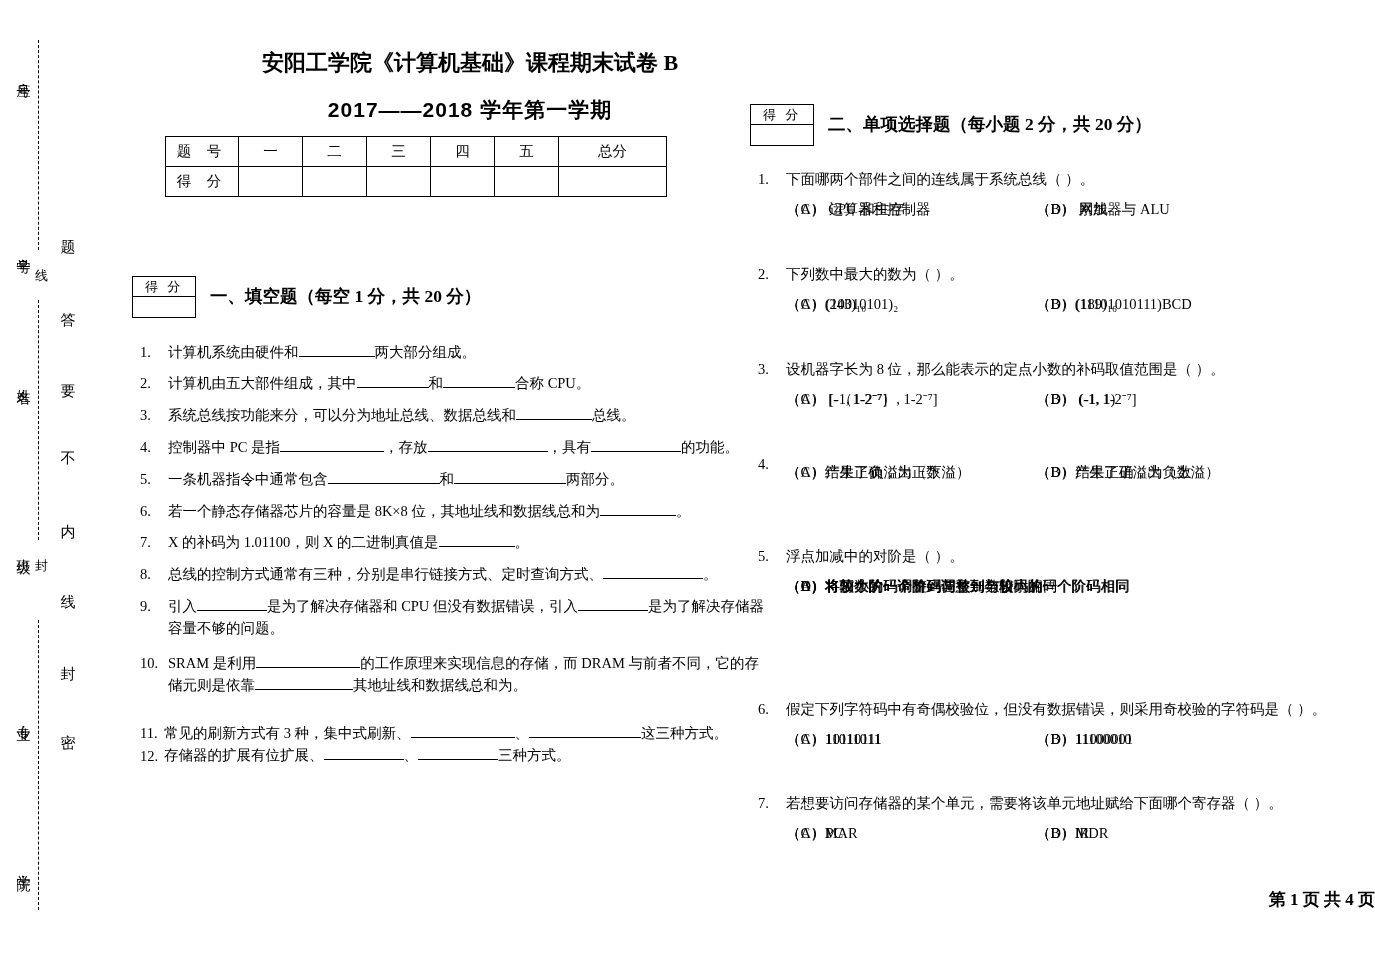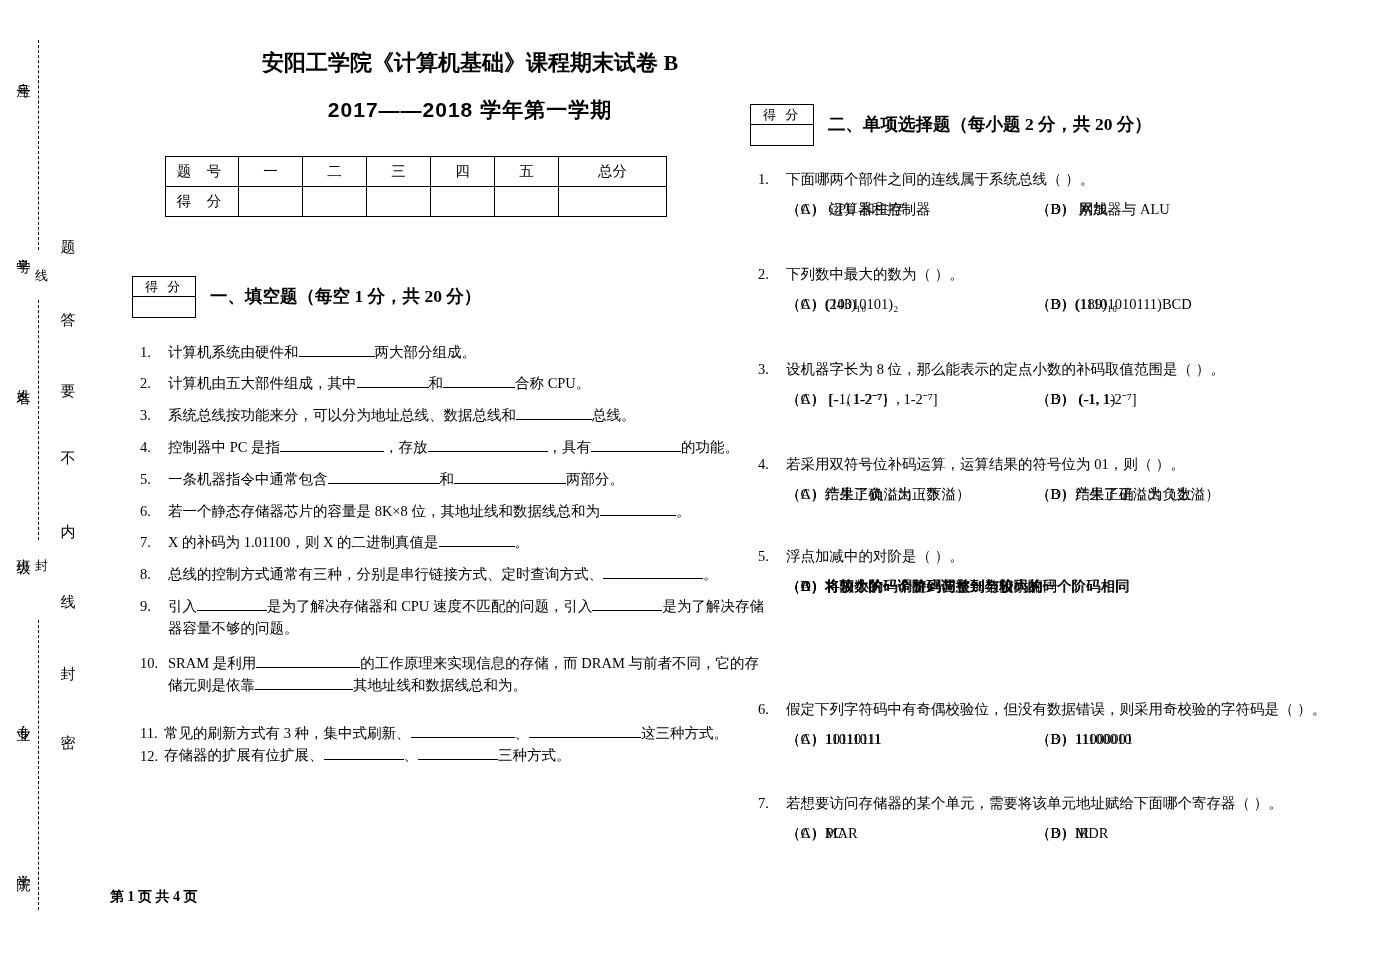--- a/index.html
+++ b/index.html
@@ -61,21 +61,21 @@
     font-size: 21px;
     font-weight: bold;
     font-family: "Liberation Sans", sans-serif;
     letter-spacing: 1px;
   }
 
   
   table.score-table {
     position: absolute;
     left: 55px;
-    top: 156px;
+    top: 136px;
     border-collapse: collapse;
   }
   table.score-table td {
     border: 1px solid #000;
     height: 27px;
     text-align: center;
     font-size: 14.5px;
     font-family: "Liberation Serif", serif;
   }
   table.score-table td.hdr { width: 70px; letter-spacing: 6px; }
@@ -134,22 +134,22 @@
     font-size: 14.5px;
     line-height: 24px;
   }
   .opt-a { position: absolute; left: 0; }
   .opt-b { position: absolute; left: 250px; }
   .footer {
     position: absolute;
     left: 0;
     top: 888px;
     width: 1265px;
-    text-align: left;
-    font-size: 14px;
+    text-align: right;
+    font-size: 17px;
     font-weight: bold;
     font-family: "Liberation Serif", serif;
   }
   .right-col { position: absolute; left: 640px; top: 0; width: 620px; }
 </style>
 </head>
 <body>
 
 <div class="left-strip">
   <div class="vtext" style="left:14px; top:72px; font-size:14px;">座号：</div>
@@ -246,21 +246,21 @@
     <span class="body"><span>X 的补码为 1.01100，则 X 的二进制真值是</span><span class="fill" style="width:76px"></span><span>。</span></span>
   </div>
 
   <div class="q" style="left:30px; top:563px; width:640px;">
     <span class="num">8.</span>
     <span class="body"><span>总线的控制方式通常有三种，分别是串行链接方式、定时查询方式、</span><span class="fill" style="width:100px"></span><span>。</span></span>
   </div>
 
   <div class="q" style="left:30px; top:595px; width:625px;">
     <span class="num">9.</span>
-    <span class="body"><span>引入</span><span class="fill" style="width:70px"></span><span>是为了解决存储器和 CPU 速度不匹配的问题，引入</span><span class="fill" style="width:70px"></span><span>是为了解决存储器容量不够的问题。</span></span>
+    <span class="body"><span>引入</span><span class="fill" style="width:70px"></span><span>是为了解决存储器和 CPU 但没有数据错误，引入</span><span class="fill" style="width:70px"></span><span>是为了解决存储器容量不够的问题。</span></span>
   </div>
 
   <div class="q" style="left:30px; top:652px; width:630px;">
     <span class="num">10.</span>
     <span class="body"><span>SRAM 是利用</span><span class="fill" style="width:104px"></span><span>的工作原理来实现信息的存储，而 DRAM 与前者不同，它的存储元则是依靠</span><span class="fill" style="width:98px"></span><span>其地址线和数据线总和为。</span></span>
   </div>
 
   <div class="q" style="left:30px; top:722px; width:630px;">
     <span class="num">11.</span>
     <span class="body" style="margin-left:24px;"><span>常见的刷新方式有 3 种，集中式刷新、</span><span class="fill" style="width:104px"></span><span>、</span><span class="fill" style="width:112px"></span><span>这三种方式。</span></span>
@@ -320,21 +320,20 @@
         </div>
         <div class="opt-row" style="margin-top:7px;">
           <span class="opt-a">（C）  [-（1-2⁻⁷）, 1-2⁻⁷]</span>
           <span class="opt-b">（D）  (-1, 1)</span>
         </div>
       </div>
     </div>
 
     <div class="q" style="left:8px; top:453px; width:600px;">
       <span class="num">4.</span>
-      <span class="body">若采用双符号位补码运算，运算结果的符号位为 01，则（   ）。</span>
       <div class="body" style="margin-top:6px;">
         <div class="opt-row">
           <span class="opt-a">（A）产生了负溢出（下溢）</span>
           <span class="opt-b">（B）产生了正溢出（上溢）</span>
         </div>
         <div class="opt-row" style="margin-top:7px;">
           <span class="opt-a">（C）结果正确，为正数</span>
           <span class="opt-b">（D）结果正确，为负数</span>
         </div>
       </div>

